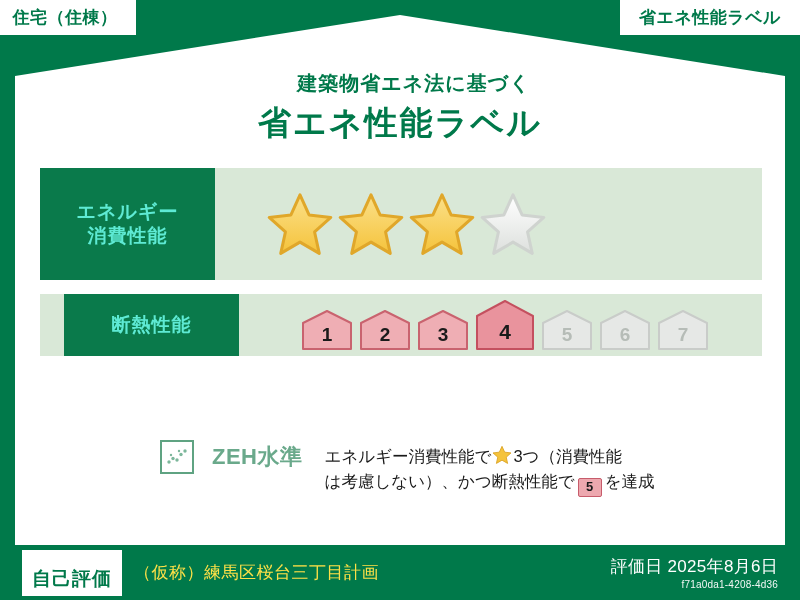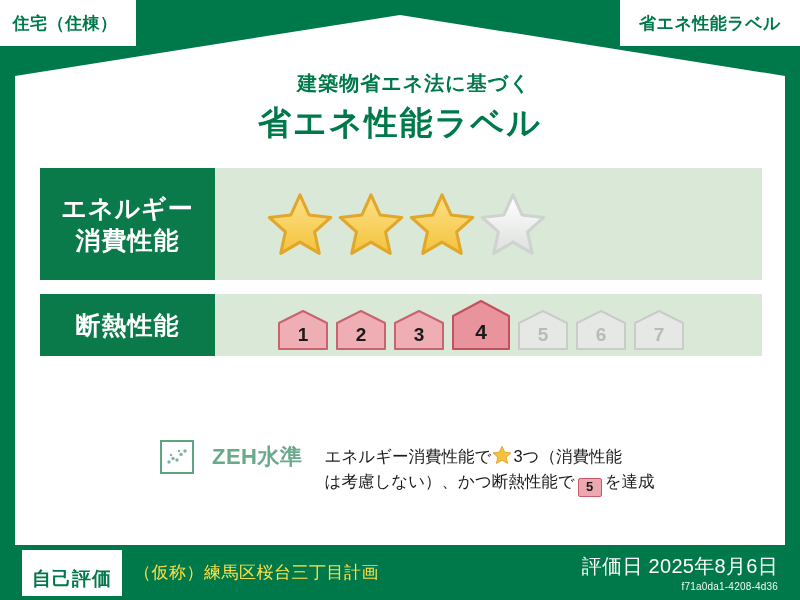--- a/index.html
+++ b/index.html
@@ -28,21 +28,21 @@
 
   
   .corner-tag {
     position:absolute; top:0;
     background:#ffffff;
     color:#00794A;
     font-weight:bold;
     font-size:17px;
     letter-spacing:0.5px;
     display:flex; align-items:center; justify-content:center;
-    height:46px;
+    height:35px;
     z-index:5;
   }
   #tag-left  { left:0;  width:136px; padding-right:6px; }
   #tag-right { right:0; width:180px; }
 
   
   #title-block {
     position:absolute; left:0; top:70px; width:800px;
     text-align:center; z-index:4; color:#00794A;
   }
@@ -57,28 +57,28 @@
 
   
   #rows { position:absolute; left:40px; top:168px; width:722px; z-index:4; }
 
   .rating-row {
     display:flex; align-items:stretch;
     background:#D9E8D7;
     margin-bottom:14px;
   }
   #row-energy   { height:112px; }
-  #row-insul    { height:62px; }
+  #row-insul    { height:62px;padding-left:24px; }
 
   .row-label {
     flex:0 0 175px;
     background:#0A7A4B;
-    color:#ffffff;
+    color:#5eead4;
     font-weight:bold;
-    font-size:25px;
+    font-size:19px;
     line-height:1.28;
     display:flex; flex-direction:column;
     align-items:center; justify-content:center;
     letter-spacing:1px;
   }
   .row-body {
     flex:1 1 auto;
     display:flex; align-items:center;
     padding-left:52px;
   }
@@ -164,21 +164,21 @@
     font-weight:bold; font-size:19px;
     padding:16px 10px 4px;
     letter-spacing:1px;
     margin-right:12px;
   }
   #project-name { color:#fde047; font-size:17px; letter-spacing:0.5px; }
   #footer-right {
     margin-left:auto; margin-right:22px;
     text-align:right; color:#ffffff;
   }
-  #eval-date { font-size:20px; letter-spacing:0.3px; }
+  #eval-date { font-size:17px; letter-spacing:0.3px; }
   #eval-id   { font-size:10px; letter-spacing:0.2px; margin-top:1px; opacity:0.95; }
 </style>
 </head>
 <body>
 
 <div id="label-root">
 
   <div id="interior"></div>
 
   <div class="corner-tag" id="tag-left">

